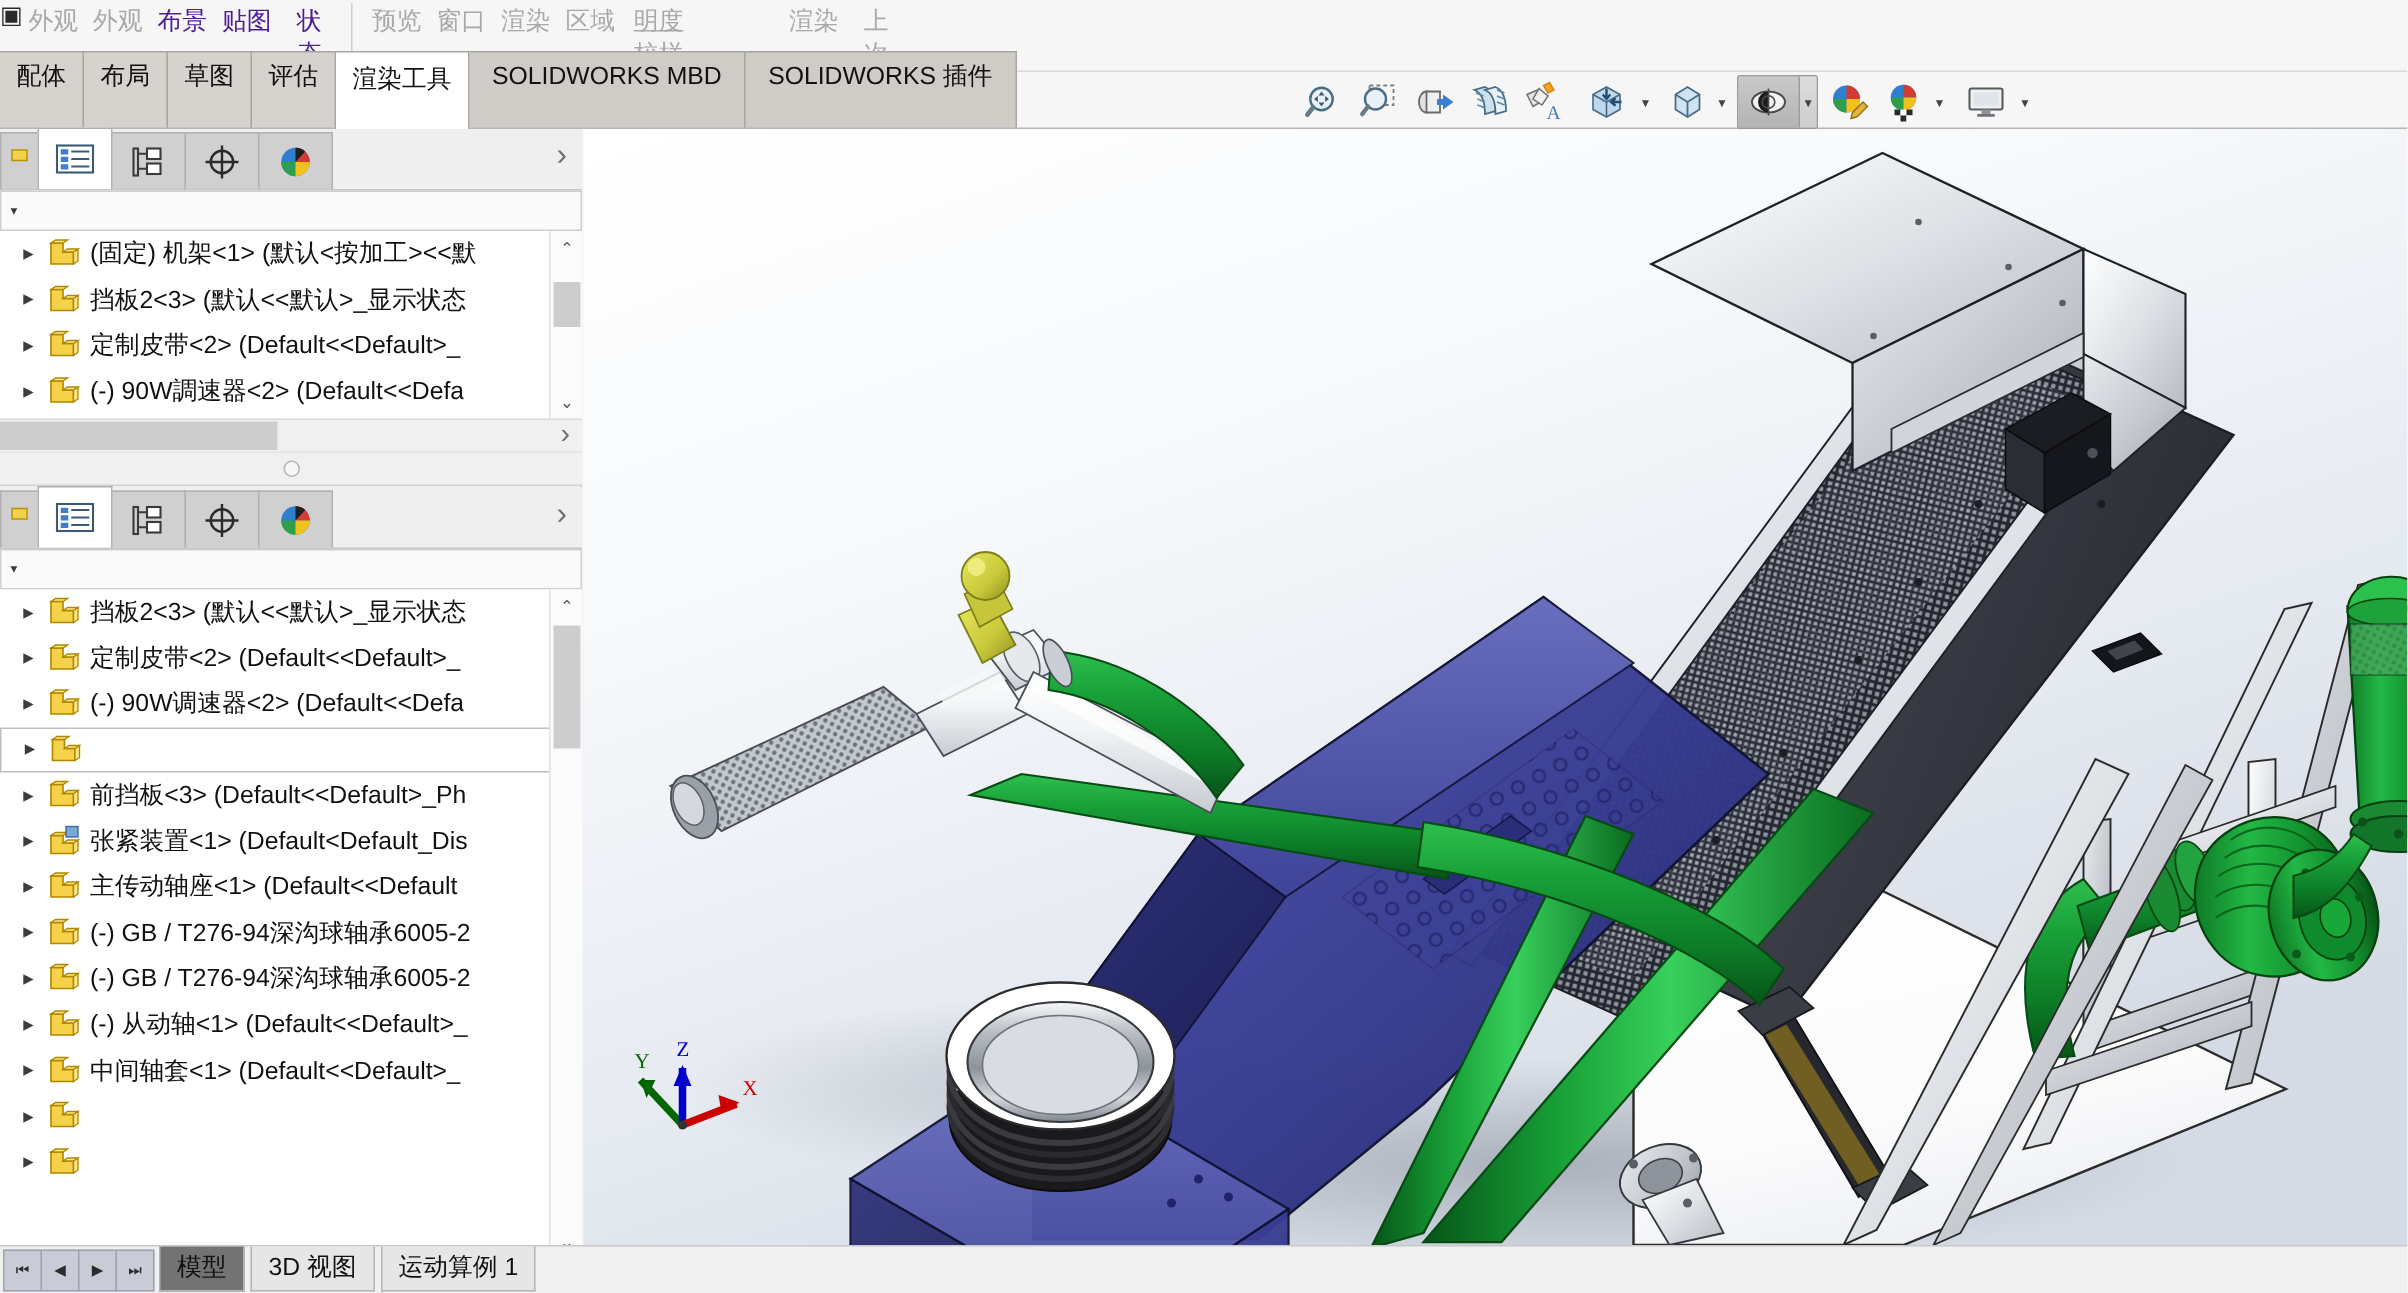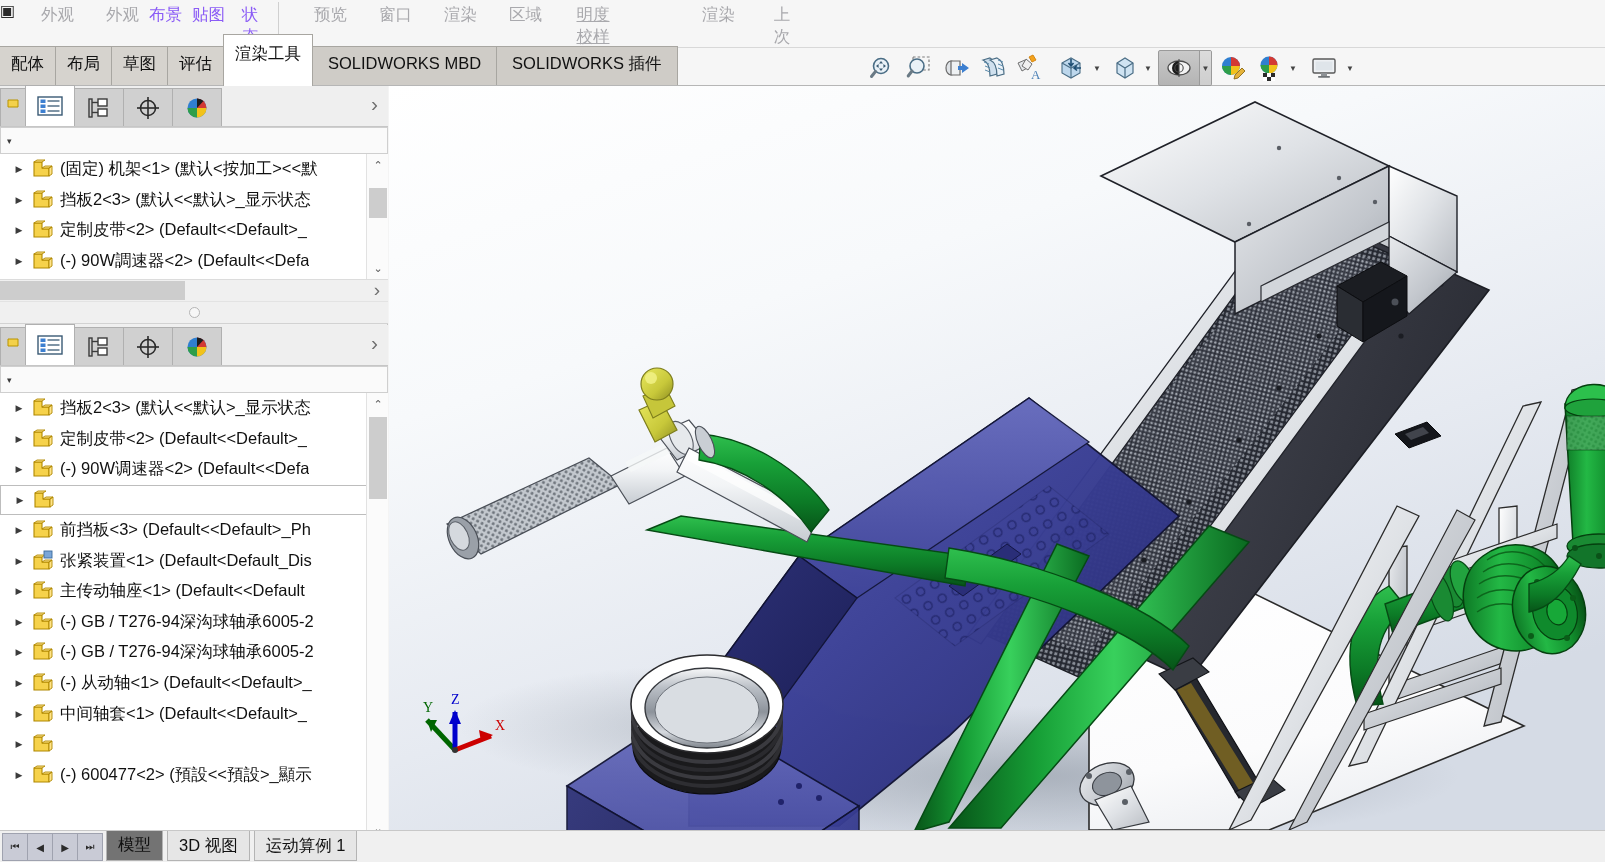--- a/index.html
+++ b/index.html
@@ -35,45 +35,45 @@
   .rl-sep {
     width: 1px; height: 40px; background: #d0d0d0;
     margin: 2px 8px 0 8px;
   }
   .rl-item {
     font-size: 16.5px;
     line-height: 22px;
     padding: 0 5px;
     text-align: center;
     white-space: nowrap;
-    color: #8b5cf6;
+    color: #4c1d95;
     cursor: default;
   }
-  .rl-item.dim { color: #a9a9ad; margin-left: 22px; }
+  .rl-item.dim { color: #a9a9ad; }
   .rl-item.two-line { white-space: normal; width: 48px; line-height: 22px; text-decoration: underline; }
   .rl-item.two-line-wide { white-space: normal; width: 40px; line-height: 22px; }
   .rl-clip-icon {
     width: 14px; height: 22px; overflow: hidden;
     color:#2a2a2a; font-size: 16px; line-height: 22px;
   }
 
   
   .tabstrip {
     position: absolute; left: 0; top: 48px;
     width: 1605px; height: 38px;
     background: #f6f6f6;
     display: flex;
     align-items: flex-end;
   }
   .tabstrip::after {
     content: ""; position: absolute; left: 0; right: 0; bottom: 0;
     height: 1px; background: #b6b6b6;
   }
   .tab {
-    height: 40px;
+    height: 52px;
     line-height: 33px;
     padding: 0 11px;
     font-size: 16.5px;
     color: #111;
     background: #d6d3ce;
     border: 1px solid #a8a6a1;
     border-bottom: none;
     margin-right: -1px;
     white-space: nowrap;
     position: relative;
@@ -728,21 +728,20 @@
                   <path d="M4 4 h8 v6 h7 v8 h-15 z" fill="#f6d24b" stroke="#b08800" stroke-width="1.1"></path>
                   <path d="M4 4 l3 -2 h8 l-3 2 z M12 10 l3 -2 h7 l-3 2 z M19 10 l3 -2 v8 l-3 2 z" fill="#ffe489" stroke="#b08800" stroke-width="0.9"></path>
                 </svg></span>
             </div>
             <div class="tree-row">
               <span class="tw">▶</span>
               <span class="cmp-icon"><svg width="26" height="22" viewBox="0 0 26 22">
                   <path d="M4 4 h8 v6 h7 v8 h-15 z" fill="#f6d24b" stroke="#b08800" stroke-width="1.1"></path>
                   <path d="M4 4 l3 -2 h8 l-3 2 z M12 10 l3 -2 h7 l-3 2 z M19 10 l3 -2 v8 l-3 2 z" fill="#ffe489" stroke="#b08800" stroke-width="0.9"></path>
                 </svg></span>
-              <span class="tree-label">(-) 600477&lt;2&gt; (預設&lt;&lt;預設&gt;_顯示</span>
             </div>
           </div>
         <div class="vscroll">
           <div class="vs-arrow">⌃</div>
           <div class="vs-thumb" style="top:24px; height:82px;"></div>
           <div class="vs-arrow bot">⌄</div>
         </div>
       </div>
 
       <div class="hscroll">

